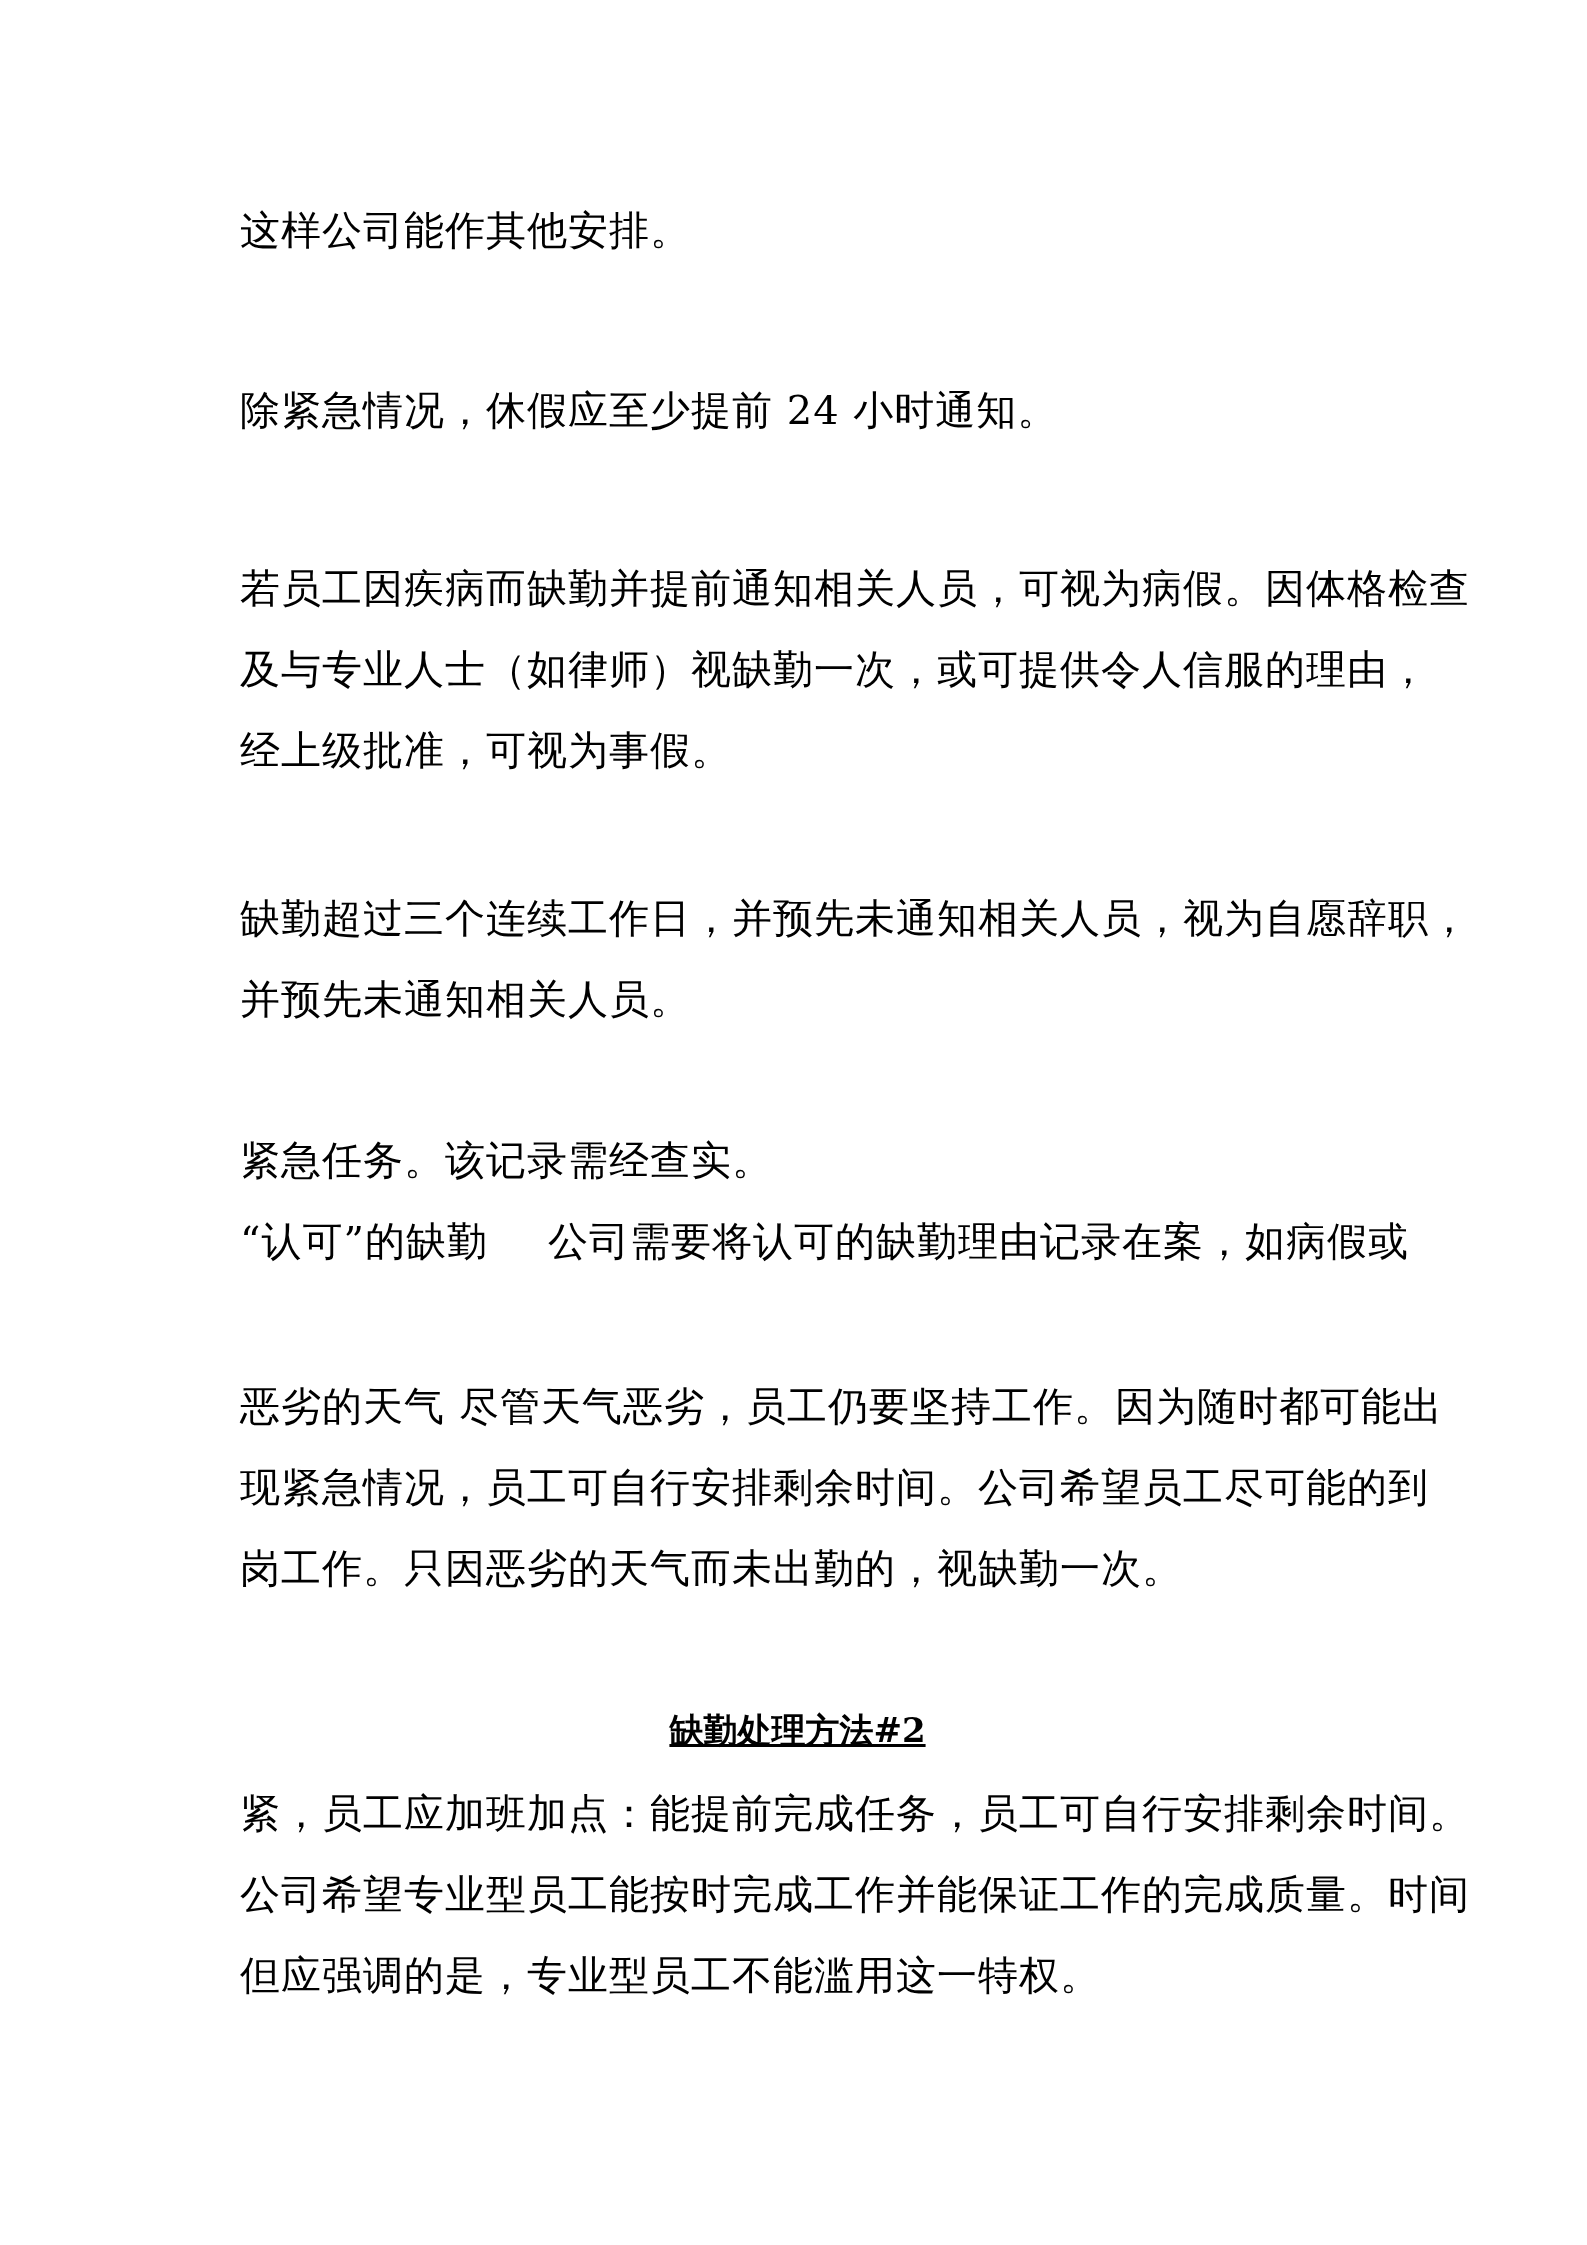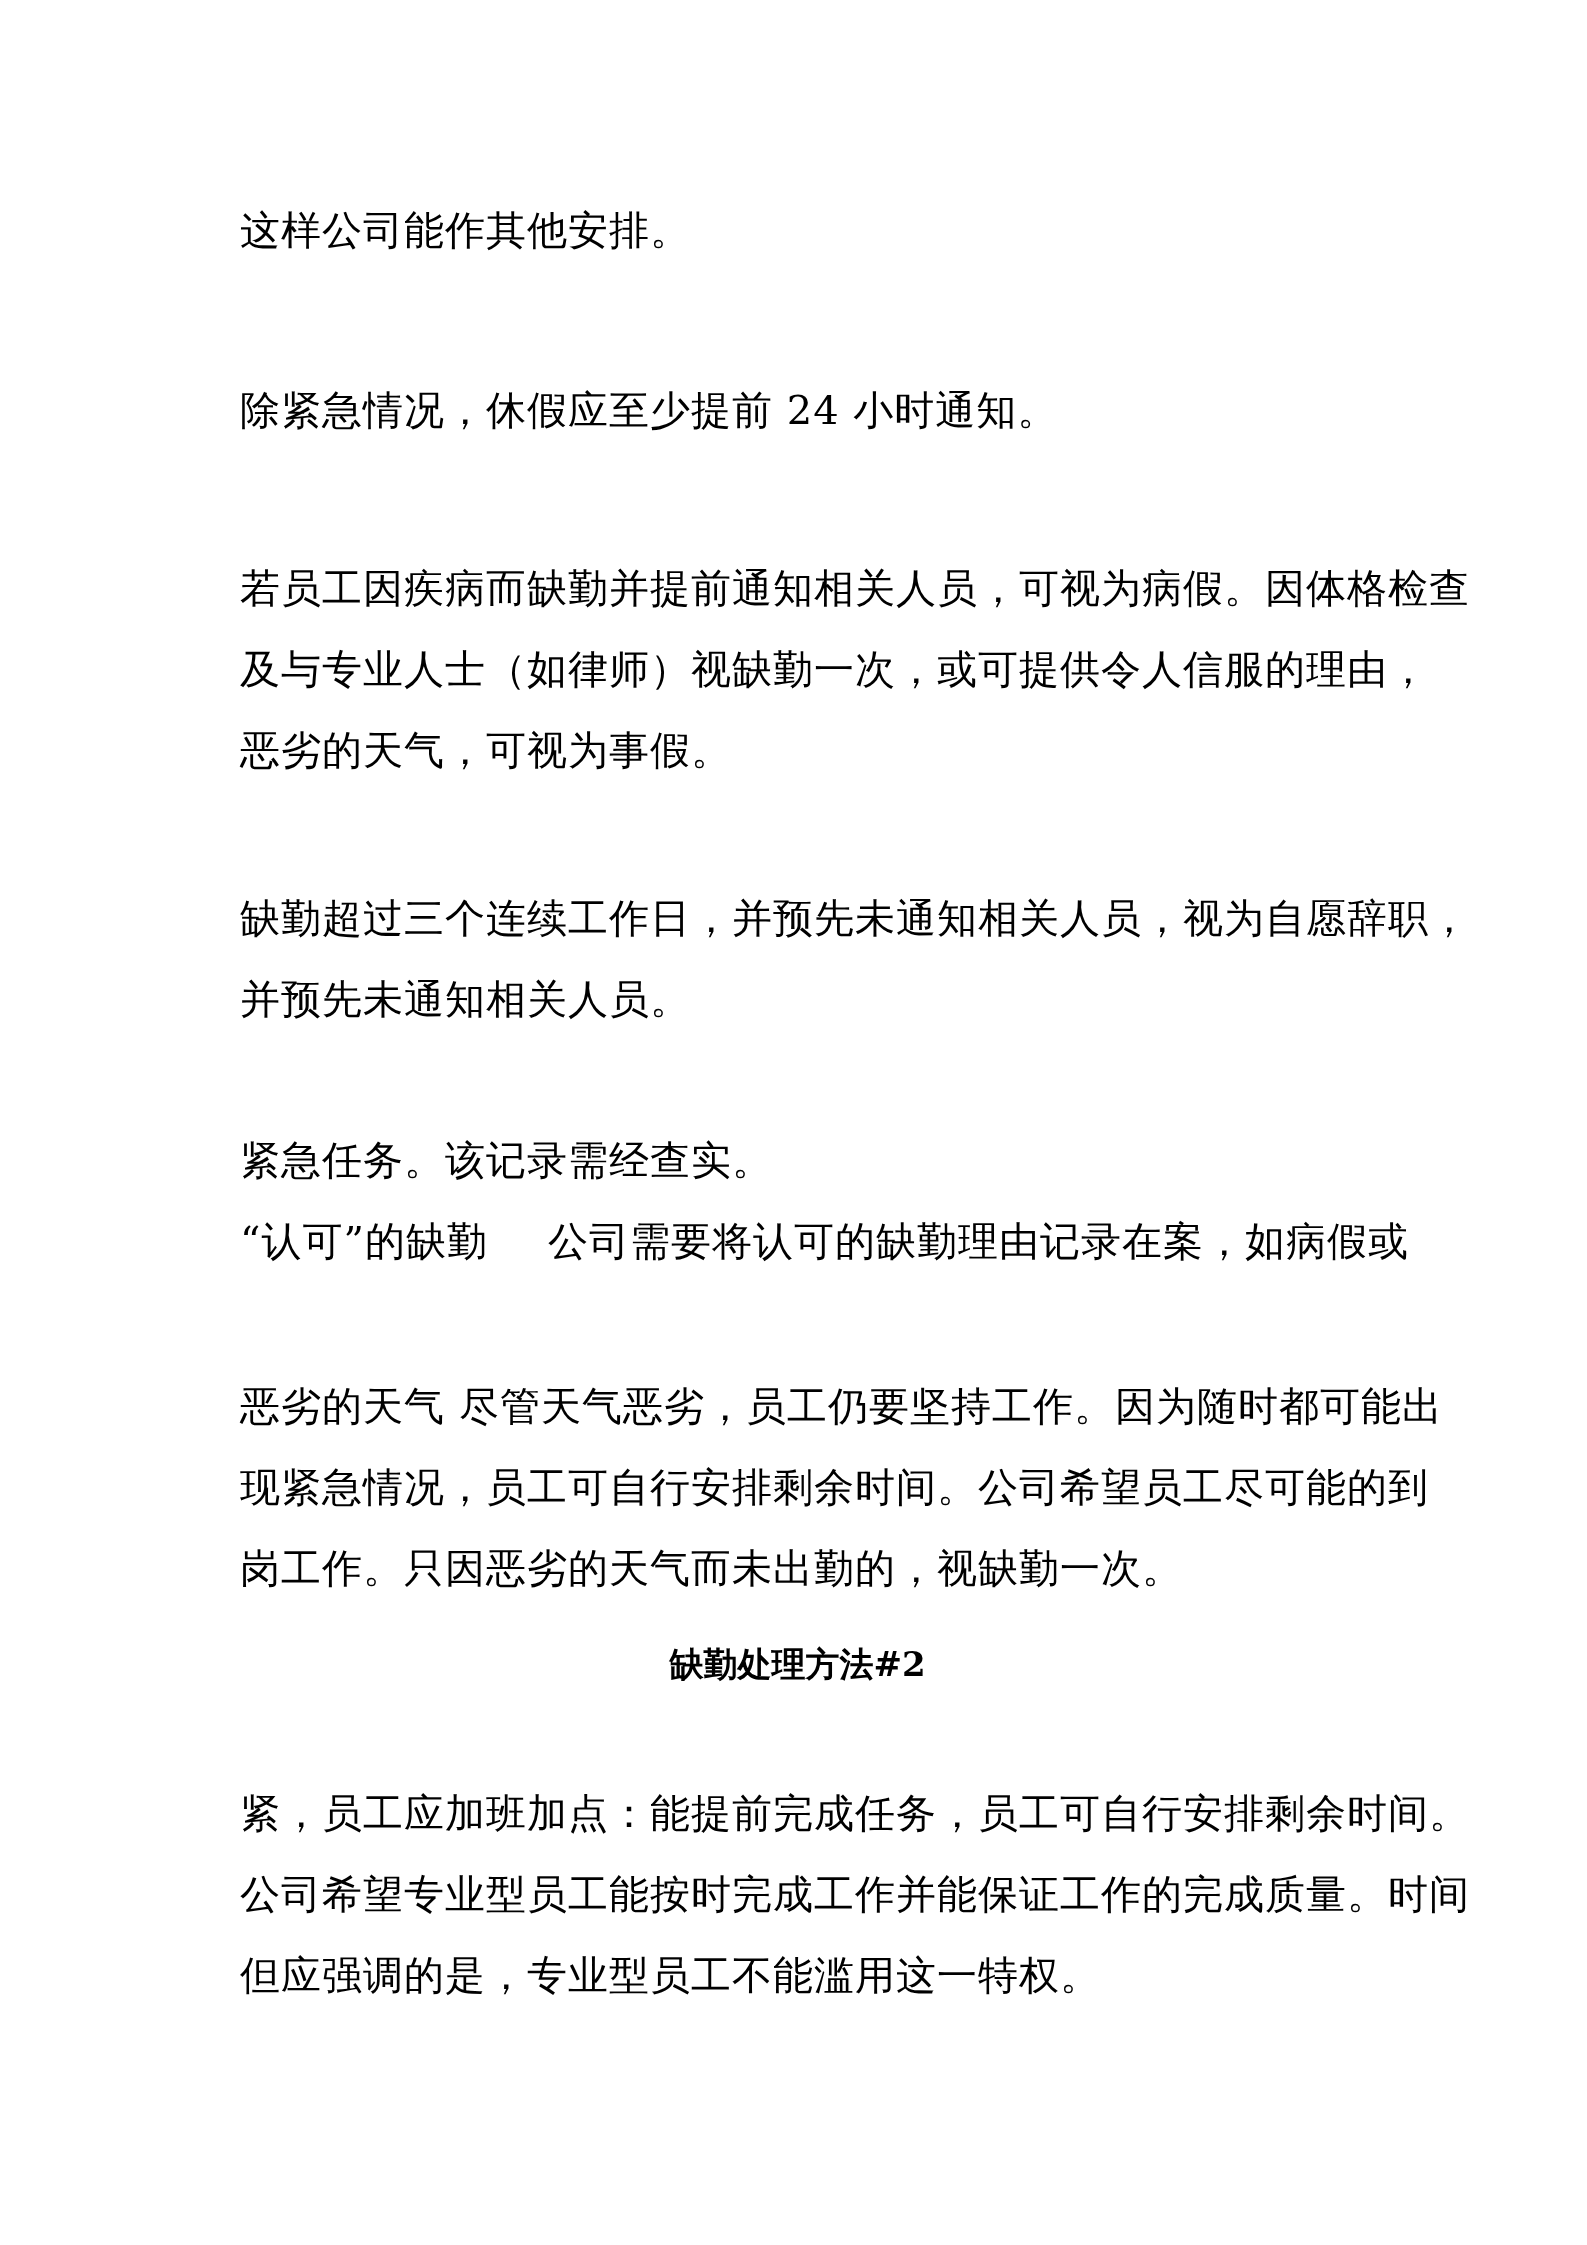--- a/index.html
+++ b/index.html
@@ -60,40 +60,40 @@
     <span class="line">这样公司能作其他安排。</span>
   </p>
 
   <p class="para" style="top:370px;">
     <span class="line">除紧急情况，休假应至少提前 24 小时通知。</span>
   </p>
 
   <p class="para" style="top:548px;">
     <span class="line">若员工因疾病而缺勤并提前通知相关人员，可视为病假。因体格检查</span>
     <span class="line">及与专业人士（如律师）视缺勤一次，或可提供令人信服的理由，</span>
-    <span class="line">恶劣的天气，可视为事假。</span>
+    <span class="line">经上级批准，可视为事假。</span>
   </p>
 
   <p class="para" style="top:878px;">
     <span class="line">缺勤超过三个连续工作日，并预先未通知相关人员，视为自愿辞职，</span>
     <span class="line">并预先未通知相关人员。</span>
   </p>
 
   <p class="para" style="top:1120px;">
     <span class="line">紧急任务。该记录需经查实。</span>
     <span class="line"><span>“认可”的缺勤</span><span class="gap"></span><span>公司需要将认可的缺勤理由记录在案，如病假或</span></span>
   </p>
 
   <p class="para" style="top:1366px;">
     <span class="line"><span>恶劣的天气</span><span style="display:inline-block;width:14px;"></span><span>尽管天气恶劣，员工仍要坚持工作。因为随时都可能出</span></span>
     <span class="line">现紧急情况，员工可自行安排剩余时间。公司希望员工尽可能的到</span>
     <span class="line">岗工作。只因恶劣的天气而未出勤的，视缺勤一次。</span>
   </p>
 
-  <h2 class="heading" style="top:1624px;">缺勤处理方法#2</h2>
+  <h2 class="heading" style="top:1690px;text-decoration:underline;">缺勤处理方法#2</h2>
 
   <p class="para" style="top:1773px;">
     <span class="line">紧，员工应加班加点：能提前完成任务，员工可自行安排剩余时间。</span>
     <span class="line">公司希望专业型员工能按时完成工作并能保证工作的完成质量。时间</span>
     <span class="line">但应强调的是，专业型员工不能滥用这一特权。</span>
   </p>
 
 </div>
 
 </body></html>

